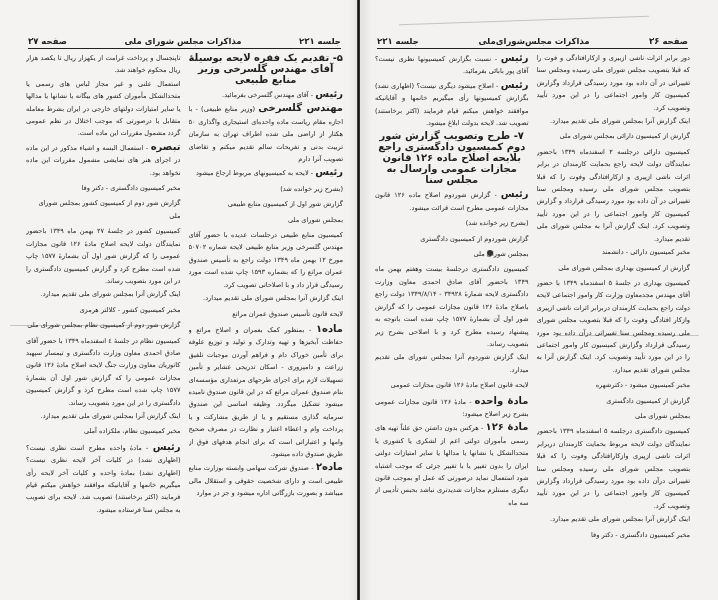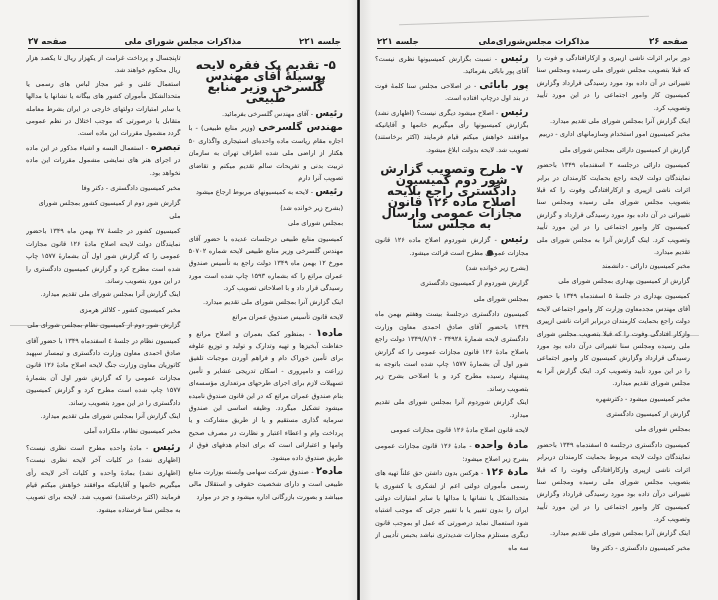--- a/index.html
+++ b/index.html
@@ -33,21 +33,21 @@
   }
   .page.left .running-head { left:28px; right:18px; }
   .page.right .running-head { left:18px; right:30px; }
   .cols {
     position:absolute; top:52px; bottom:8px; display:flex; direction:rtl; gap:8px;
   }
   .page.left .cols { left:26px; right:16px; }
   .page.right .cols { left:16px; right:28px; }
   .col { flex:1; direction:rtl; text-align:justify; font-size:6.6px; line-height:12.4px; overflow:hidden; }
   .col p { margin:0 0 1px 0; }
-  .col .h { font-weight:bold; text-align:center; font-size:12px; line-height:11px; margin:8px 0 3px; }
+  .col .h { font-weight:bold; text-align:center; font-size:10px; line-height:11px; margin:0 0 3px; }
   .col .c { text-align:right; margin:3px 0; }
   .col b.spk { font-weight:bold; font-size:10px; }
   .faint-line {
     position:absolute; height:1px; background:rgba(60,60,60,0.25);
   }
   .speck { position:absolute; width:6px; height:6px; border-radius:50%; background:#333; }
 </style>
 </head>
 <body>
 
@@ -59,20 +59,21 @@
       <span>مذاکرات مجلس شورای ملی</span>
       <span>صفحه ۳۷</span>
     </div>
     <div class="cols">
       <div class="col">
           <p class="h"><span>۵- تقدیم یک فقره لایحه بوسیلهٔ آقای مهندس گلسرخی وزیر منابع طبیعی</span></p>
           <p><b class="spk">رئیس</b><span> - آقای مهندس گلسرخی بفرمائید.</span></p>
           <p><b class="spk">مهندس گلسرخی</b><span> (وزیر منابع طبیعی) - با اجازه مقام ریاست ماده واحده‌ای استیجاری واگذاری ۵۰ هکتار از اراضی ملی شده اطراف تهران به سازمان تربیت بدنی و تفریحات سالم تقدیم میکنم و تقاضای تصویب آنرا دارم</span></p>
           <p><b class="spk">رئیس</b><span> - لایحه به کمیسیونهای مربوط ارجاع میشود</span></p>
           <p class="c"><span>(بشرح زیر خوانده شد)</span></p>
+          <p class="c"><span>گزارش شور اول از کمیسیون منابع طبیعی</span></p>
           <p class="c"><span>بمجلس شورای ملی</span></p>
           <p><span>کمیسیون منابع طبیعی درجلسات عدیده با حضور آقای مهندس گلسرخی وزیر منابع طبیعی لایحه شماره ۵۰۷۰۲ مورخ ۱۲ بهمن ماه ۱۳۴۹ دولت راجع به تأسیس صندوق عمران مراتع را که بشماره ۱۵۹۳ چاپ شده است مورد رسیدگی قرار داد و با اصلاحاتی تصویب کرد.</span></p>
           <p><span>اینک گزارش آنرا بمجلس شورای ملی تقدیم میدارد.</span></p>
           <p class="c"><span>لایحه قانون تأسیس صندوق عمران مراتع</span></p>
           <p><b class="spk">ماده۱</b><span> - بمنظور کمک بعمران و اصلاح مراتع و حفاظت آبخیزها و تهیه وتدارک و تولید و توزیع علوفه برای تأمین خوراک دام و فراهم آوردن موجبات تلفیق زراعت و دامپروری - اسکان تدریجی عشایر و تأمین تسهیلات لازم برای اجرای طرحهای مرتعداری مؤسسه‌ای بنام صندوق عمران مراتع که در این قانون صندوق نامیده میشود تشکیل میگردد. وظیفه اساسی این صندوق سرمایه گذاری مستقیم و یا از طریق مشارکت و یا پرداخت وام و اعطاء اعتبار و نظارت در مصرف صحیح وامها و اعتباراتی است که برای انجام هدفهای فوق از طریق صندوق داده میشود.</span></p>
           <p><b class="spk">ماده۲</b><span> - صندوق شرکت سهامی وابسته بوزارت منابع طبیعی است و دارای شخصیت حقوقی و استقلال مالی میباشد و بصورت بازرگانی اداره میشود و جز در موارد</span></p>
         </div>
       <div class="col">
           <p><span>تاپنجسال و پرداخت غرامت از یکهزار ریال تا یکصد هزار ریال محکوم خواهند شد.</span></p>
           <p><span>استعمال علنی و غیر مجاز لباس های رسمی یا متحدالشکل مأموران کشور های بیگانه یا نشانها یا مدالها یا سایر امتیازات دولتهای خارجی در ایران بشرط معامله متقابل یا درصورتی که موجب اختلال در نظم عمومی گردد مشمول مقررات این ماده است.</span></p>
@@ -95,36 +96,34 @@
   <div class="page right">
     <div class="running-head">
       <span>صفحه ۳۶</span>
       <span>مذاکرات مجلس‌شورای‌ملی</span>
       <span>جلسه ۲۳۱</span>
     </div>
     <div class="cols">
       <div class="col">
           <p><span>دور برابر اثرات ناشی ازبیری و ازکارافتادگی و فوت را که قبلا بتصویب مجلس شورای ملی رسیده ومجلس سنا تغییراتی در آن داده بود مورد رسیدگی قرارداد وگزارش کمیسیون کار وامور اجتماعی را در این مورد تأیید وتصویب کرد.</span></p>
           <p><span>اینک گزارش آنرا بمجلس شورای ملی تقدیم میدارد.</span></p>
-          <p><span>مخبر کمیسیون امور استخدام وسازمانهای اداری - دربیم</span></p>
           <p class="c"><span>گزارش از کمیسیون دارائی بمجلس شورای ملی</span></p>
           <p><span>کمیسیون دارائی درجلسه ۲ اسفندماه ۱۳۴۹ باحضور نمایندگان دولت لایحه راجع بحمایت کارمندان در برابر اثرات ناشی ازپیری و ازکارافتادگی وفوت را که قبلا بتصویب مجلس شورای ملی رسیده ومجلس سنا تغییراتی در آن داده بود مورد رسیدگی قرارداد و گزارش کمیسیون کار وامور اجتماعی را در این مورد تأیید وتصویب کرد. اینک گزارش آنرا به مجلس شورای ملی تقدیم میدارد.</span></p>
           <p><span>مخبر کمیسیون دارائی - دانشمند</span></p>
           <p class="c"><span>گزارش از کمیسیون بهداری بمجلس شورای ملی</span></p>
           <p><span>کمیسیون بهداری در جلسهٔ ۵ اسفندماه ۱۳۴۹ با حضور آقای مهندس مجدمعاون وزارت کار وامور اجتماعی لایحه دولت راجع بحمایت کارمندان دربرابر اثرات ناشی ازپیری وازکار افتادگی وفوت را که قبلا بتصویب مجلس شورای ملی رسیده ومجلس سنا تغییراتی درآن داده بود مورد رسیدگی قرارداد وگزارش کمیسیون کار وامور اجتماعی را در این مورد تأیید وتصویب کرد. اینک گزارش آنرا به مجلس شورای تقدیم میدارد.</span></p>
           <p class="c"><span>مخبر کمیسیون میشود - دکترشهره</span></p>
           <p class="c"><span>گزارش از کمیسیون دادگستری</span></p>
           <p class="c"><span>بمجلس شورای ملی</span></p>
           <p><span>کمیسیون دادگستری درجلسه ۵ اسفندماه ۱۳۴۹ باحضور نمایندگان دولت لایحه مربوط بحمایت کارمندان دربرابر اثرات ناشی ازپیری وازکارافتادگی وفوت را که قبلا بتصویب مجلس شورای ملی رسیده ومجلس سنا تغییراتی درآن داده بود مورد رسیدگی قرارداد وگزارش کمیسیون کار وامور اجتماعی را در این مورد تأیید وتصویب کرد.</span></p>
           <p><span>اینک گزارش آنرا بمجلس شورای ملی تقدیم میدارد.</span></p>
           <p class="c"><span>مخبر کمیسیون دادگستری - دکتر وفا</span></p>
         </div>
       <div class="col">
           <p><b class="spk">رئیس</b><span> - نسبت بگزارش کمیسیونها نظری نیست؟ آقای پور بابائی بفرمائید.</span></p>
-          <p><b class="spk">پور بابائی</b><span> - در اصلاحی مجلس سنا کلمهٔ فوت در بند اول درچاپ افتاده است.</span></p>
           <p><b class="spk">رئیس</b><span> - اصلاح میشود دیگری نیست؟ (اظهاری نشد) بگزارش کمیسیونها رأی میگیریم خانمها و آقایانیکه موافقند خواهش میکنم قیام فرمایند (اکثر برخاستند) تصویب شد. لایحه بدولت ابلاغ میشود.</span></p>
           <p class="h"><span>۷- طرح وتصویب گزارش شور دوم کمیسیون دادگستری راجع بلایحه اصلاح ماده ۱۲۶ قانون مجازات عمومی وارسال به مجلس سنا</span></p>
           <p><b class="spk">رئیس</b><span> - گزارش شوردوم اصلاح ماده ۱۲۶ قانون مجازات عمومی مطرح است قرائت میشود.</span></p>
           <p class="c"><span>(بشرح زیر خوانده شد)</span></p>
           <p class="c"><span>گزارش شوردوم از کمیسیون دادگستری</span></p>
           <p class="c"><span>بمجلس شورای ملی</span></p>
           <p><span>کمیسیون دادگستری درجلسهٔ بیست وهفتم بهمن ماه ۱۳۴۹ باحضور آقای صادق احمدی معاون وزارت دادگستری لایحه شمارهٔ ۳۴۹۲۸ - ۱۳۴۹/۸/۱۴ دولت راجع باصلاح مادهٔ ۱۲۶ قانون مجازات عمومی را که گزارش شور اول آن بشمارهٔ ۱۵۷۷ چاپ شده است باتوجه به پیشنهاد رسیده مطرح کرد و با اصلاحی بشرح زیر بتصویب رساند.</span></p>
           <p><span>اینک گزارش شوردوم آنرا بمجلس شورای ملی تقدیم میدارد.</span></p>
           <p class="c"><span>لایحه قانون اصلاح مادهٔ ۱۲۶ قانون مجازات عمومی</span></p>
           <p><b class="spk">مادهٔ واحده</b><span> - مادهٔ ۱۲۶ قانون مجازات عمومی بشرح زیر اصلاح میشود:</span></p>

